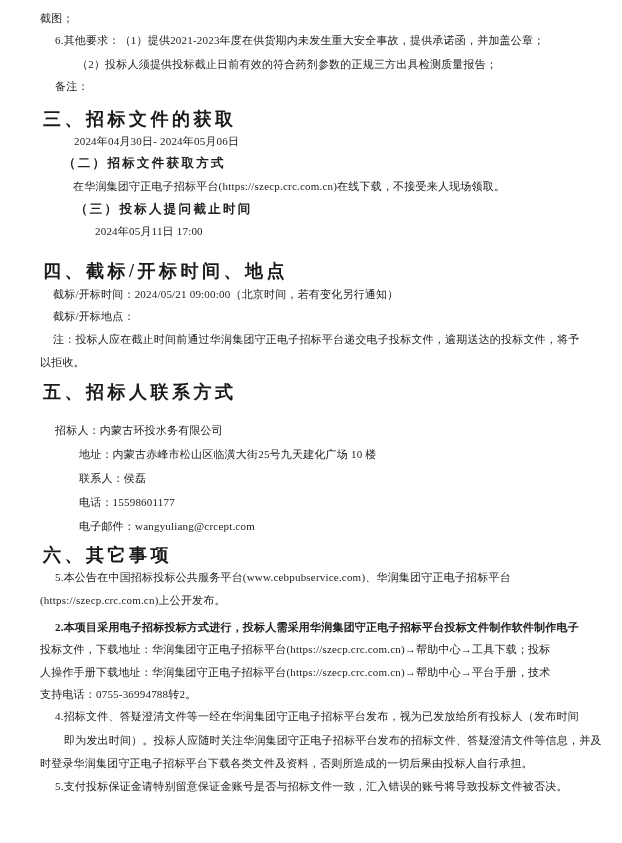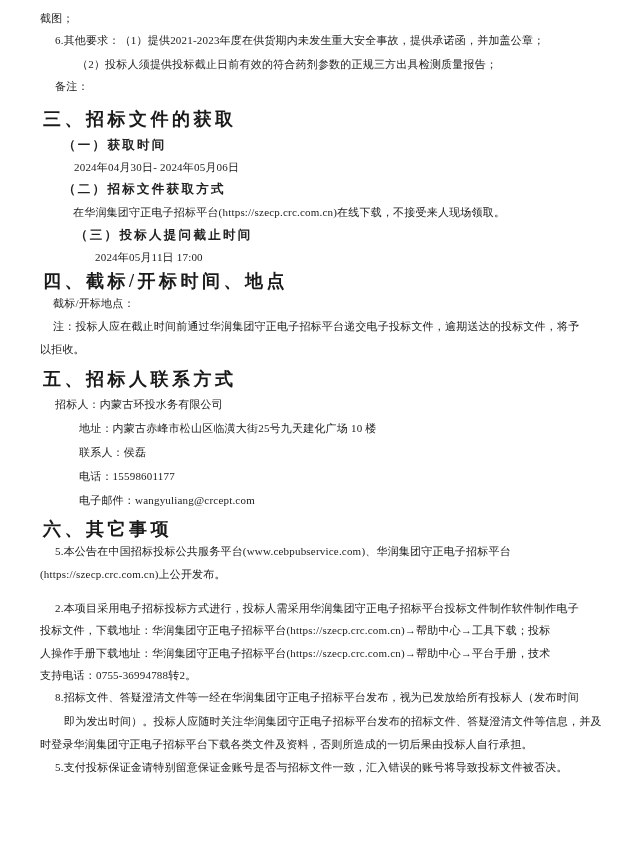--- a/index.html
+++ b/index.html
@@ -38,63 +38,63 @@
   .in13 { padding-left:13px; }
   .in15 { padding-left:15px; }
   .in23 { padding-left:23px; }
   .in33 { padding-left:33px; }
   .in34 { padding-left:34px; }
   .in35 { padding-left:35px; }
   .in55 { padding-left:55px; }
   
   .g1 { margin-top:1px; }
   .g2 { margin-top:2px;margin-left:24px; }
-  .g3 { margin-top:3px; }
+  .g3 { margin-top:16px; }
   .g4 { margin-top:4px; }
-  .g5 { margin-top:12px; }
+  .g5 { margin-top:5px;font-weight:bold; }
   .g7 { margin-top:7px; }
   .g8 { margin-top:8px; }
-  .g10 { margin-top:2px; }
+  .g10 { margin-top:18px; }
   .g11 { margin-top:11px; }
 </style>
 </head>
 <body>
 
 <div class="page">
 
   <p class="ln in0">截图；</p>
   <p class="ln in15">6.其他要求：（1）提供2021-2023年度在供货期内未发生重大安全事故，提供承诺函，并加盖公章；</p>
   <p class="ln in13 g2">（2）投标人须提供投标截止日前有效的符合药剂参数的正规三方出具检测质量报告；</p>
   <p class="ln in15">备注：</p>
 
   <p class="ln hd in3 g11">三、招标文件的获取</p>
-  <p class="ln sub in23 g4">（一）获取时间</p>
   <p class="ln in34">2024年04月30日- 2024年05月06日</p>
   <p class="ln sub in23">（二）招标文件获取方式</p>
   <p class="ln in33 g1">在华润集团守正电子招标平台(https://szecp.crc.com.cn)在线下载，不接受来人现场领取。</p>
   <p class="ln sub in35 g1">（三）投标人提问截止时间</p>
   <p class="ln in55">2024年05月11日 17:00</p>
 
   <p class="ln hd in3 g10">四、截标/开标时间、地点</p>
+  <p class="ln in13 g1">截标/开标时间：2024/05/21 09:00:00（北京时间，若有变化另行通知）</p>
   <p class="ln in13">截标/开标地点：</p>
   <p class="ln in13 g1">注：投标人应在截止时间前通过华润集团守正电子招标平台递交电子投标文件，逾期送达的投标文件，将予</p>
   <p class="ln in0 g1">以拒收。</p>
 
   <p class="ln hd in3 g8">五、招标人联系方式</p>
   <p class="ln in15 g3">招标人：内蒙古环投水务有限公司</p>
   <p class="ln in15 g2">地址：内蒙古赤峰市松山区临潢大街25号九天建化广场 10 楼</p>
   <p class="ln in15 g2">联系人：侯磊</p>
   <p class="ln in15 g2">电话：15598601177</p>
   <p class="ln in15 g2">电子邮件：wangyuliang@crcept.com</p>
 
   <p class="ln hd in3 g7">六、其它事项</p>
   <p class="ln in15">5.本公告在中国招标投标公共服务平台(www.cebpubservice.com)、华润集团守正电子招标平台</p>
   <p class="ln in0 g1">(https://szecp.crc.com.cn)上公开发布。</p>
   <p class="ln in15 g5">2.本项目采用电子招标投标方式进行，投标人需采用华润集团守正电子招标平台投标文件制作软件制作电子</p>
   <p class="ln in0">投标文件，下载地址：华润集团守正电子招标平台(https://szecp.crc.com.cn)→帮助中心→工具下载；投标</p>
   <p class="ln in0 g1">人操作手册下载地址：华润集团守正电子招标平台(https://szecp.crc.com.cn)→帮助中心→平台手册，技术</p>
   <p class="ln in0">支持电话：0755-36994788转2。</p>
-  <p class="ln in15">8.招标文件、答疑澄清文件等一经在华润集团守正电子招标平台发布，视为已发放给所有投标人（发布时间</p>
+  <p class="ln in15">4.招标文件、答疑澄清文件等一经在华润集团守正电子招标平台发布，视为已发放给所有投标人（发布时间</p>
   <p class="ln in0 g2">即为发出时间）。投标人应随时关注华润集团守正电子招标平台发布的招标文件、答疑澄清文件等信息，并及</p>
   <p class="ln in0 g1">时登录华润集团守正电子招标平台下载各类文件及资料，否则所造成的一切后果由投标人自行承担。</p>
   <p class="ln in15 g1">5.支付投标保证金请特别留意保证金账号是否与招标文件一致，汇入错误的账号将导致投标文件被否决。</p>
 
 </div>
 
 </body></html>

